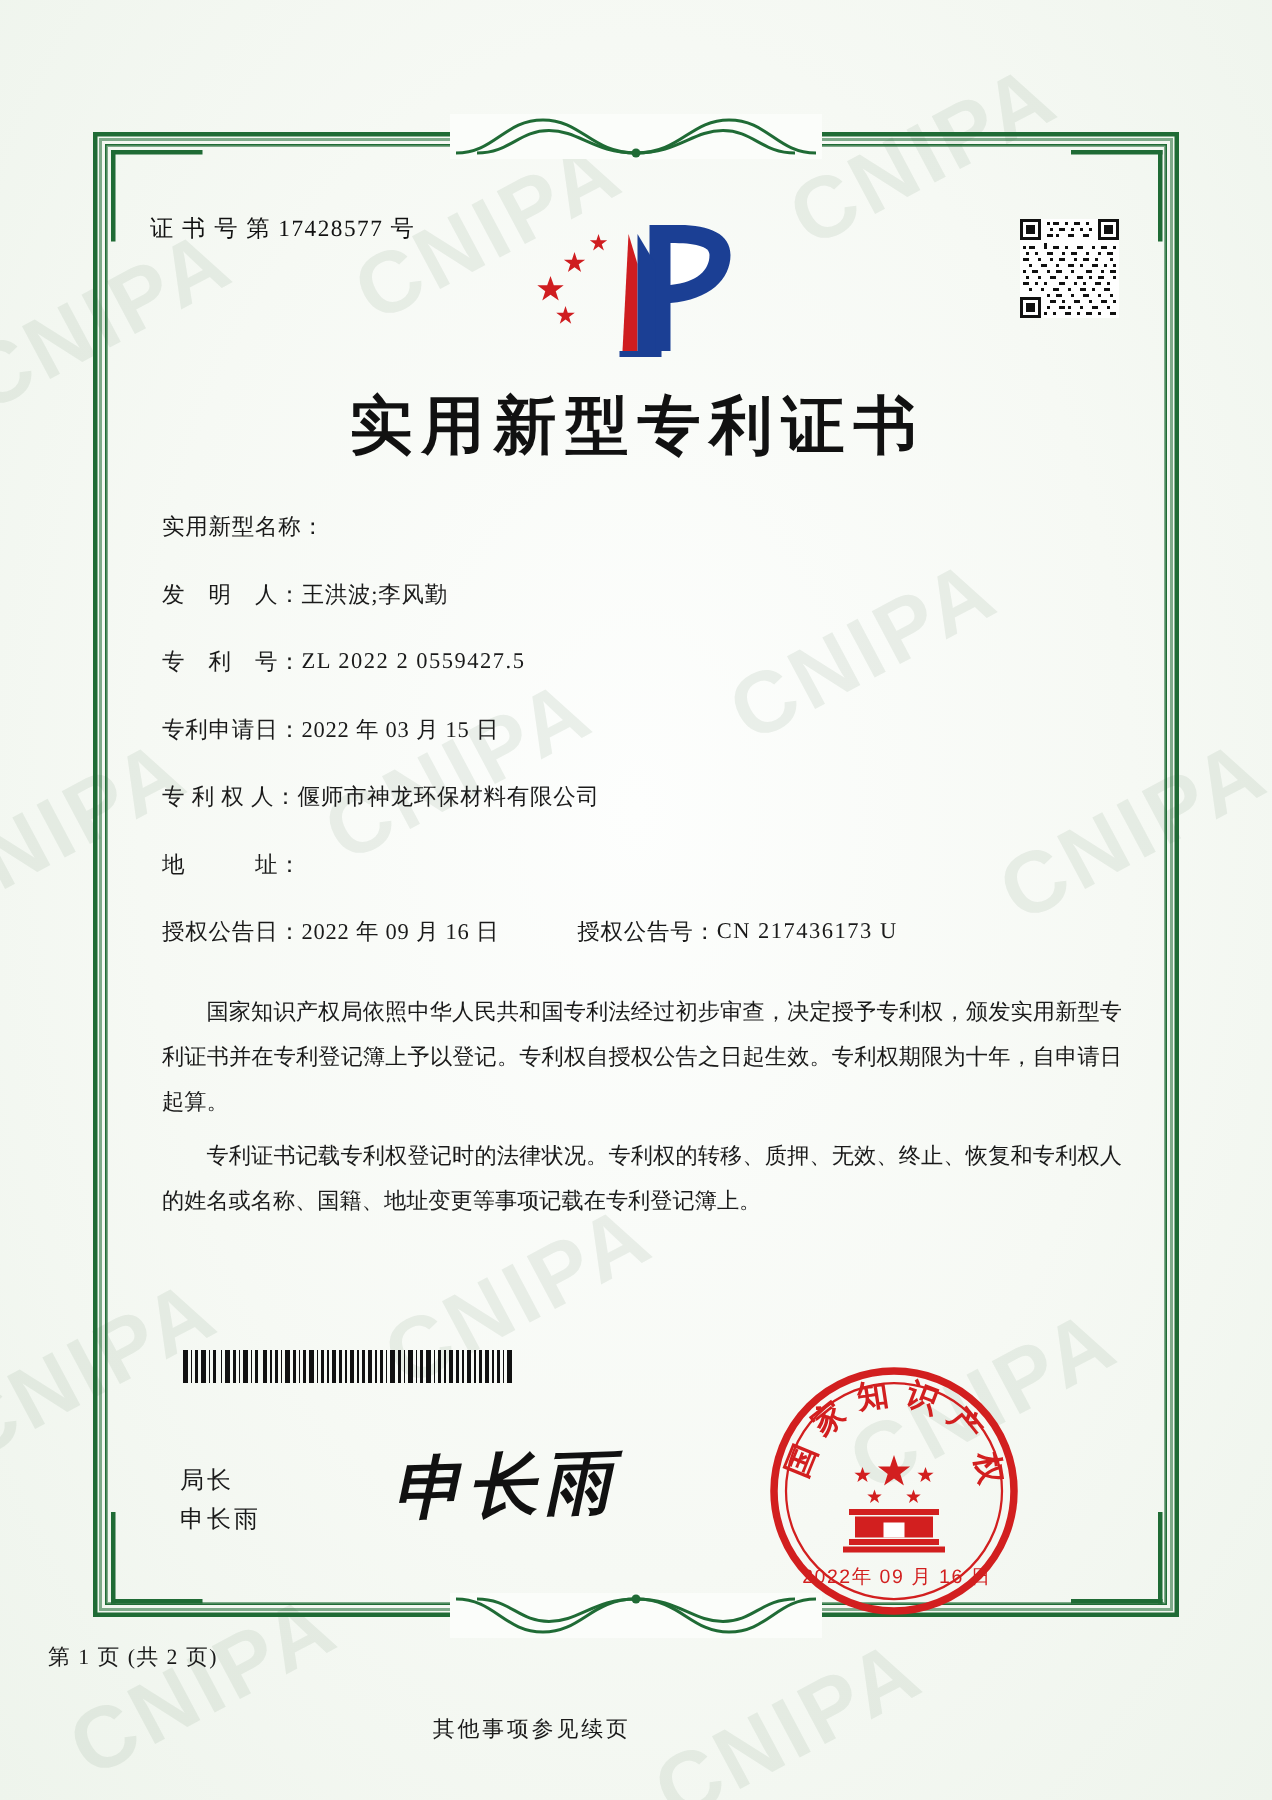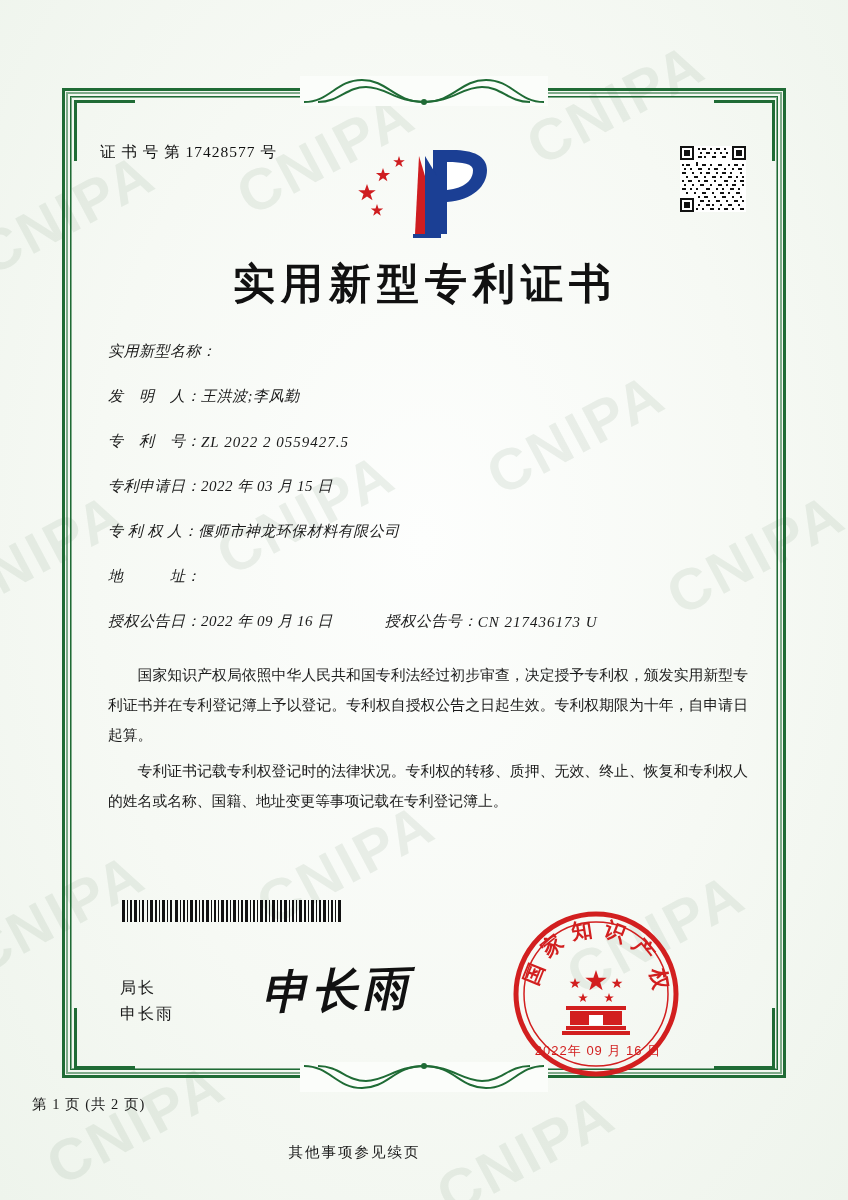--- a/index.html
+++ b/index.html
@@ -149,23 +149,22 @@
 
   .fields {
     position: absolute;
     left: 8px;
     top: 222px;
     width: 642px;
     font-size: 15px;
   }
   .field-row {
     display: flex;
-    align-items: flex-end;
+    align-items: center;
     margin-bottom: 26px;
-    font-style: italic;
   }
   .f-label {
     white-space: pre;
     letter-spacing: 0.5px;
   }
   .f-value {
     letter-spacing: 0.5px;
   }
   .f-value.mono {
     font-family: "Liberation Serif", "DejaVu Serif", serif;

